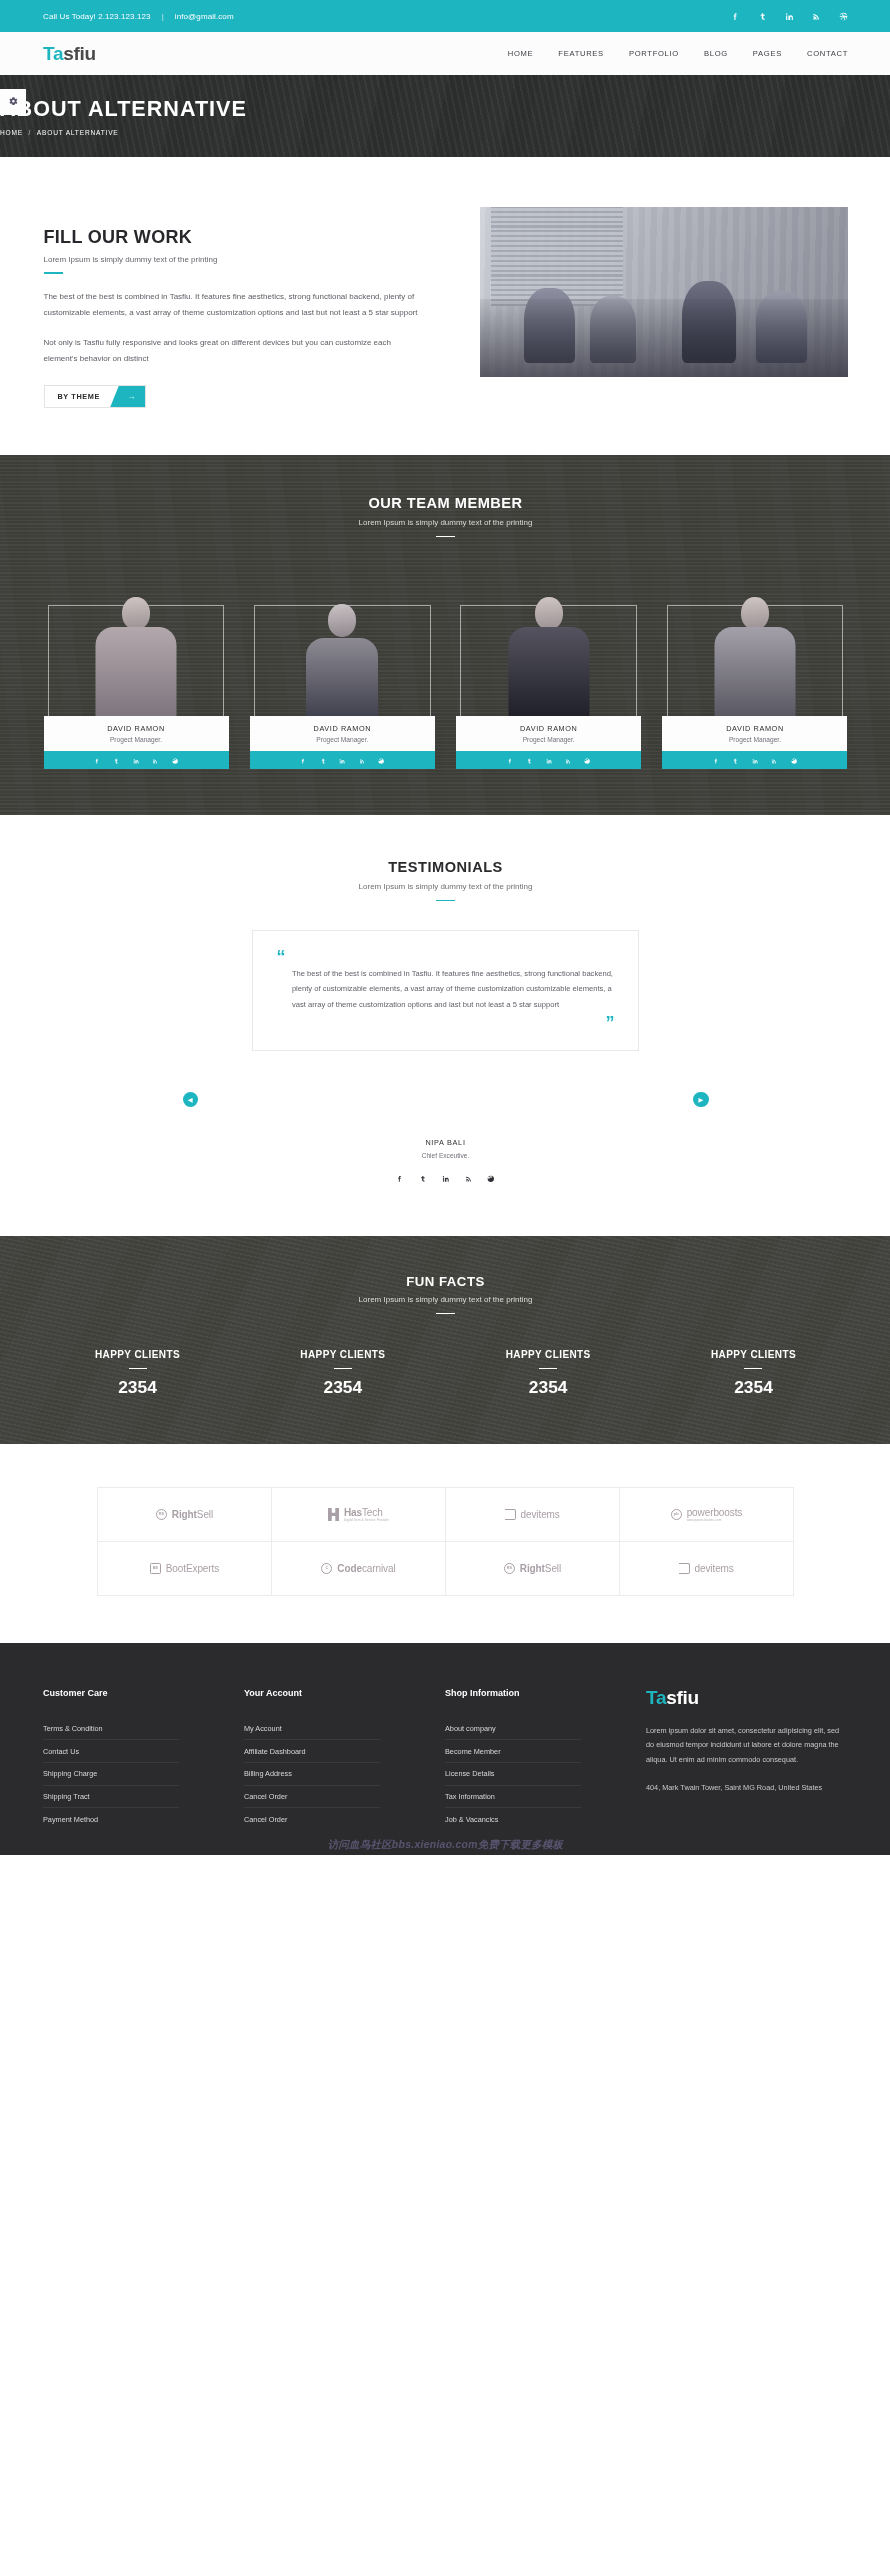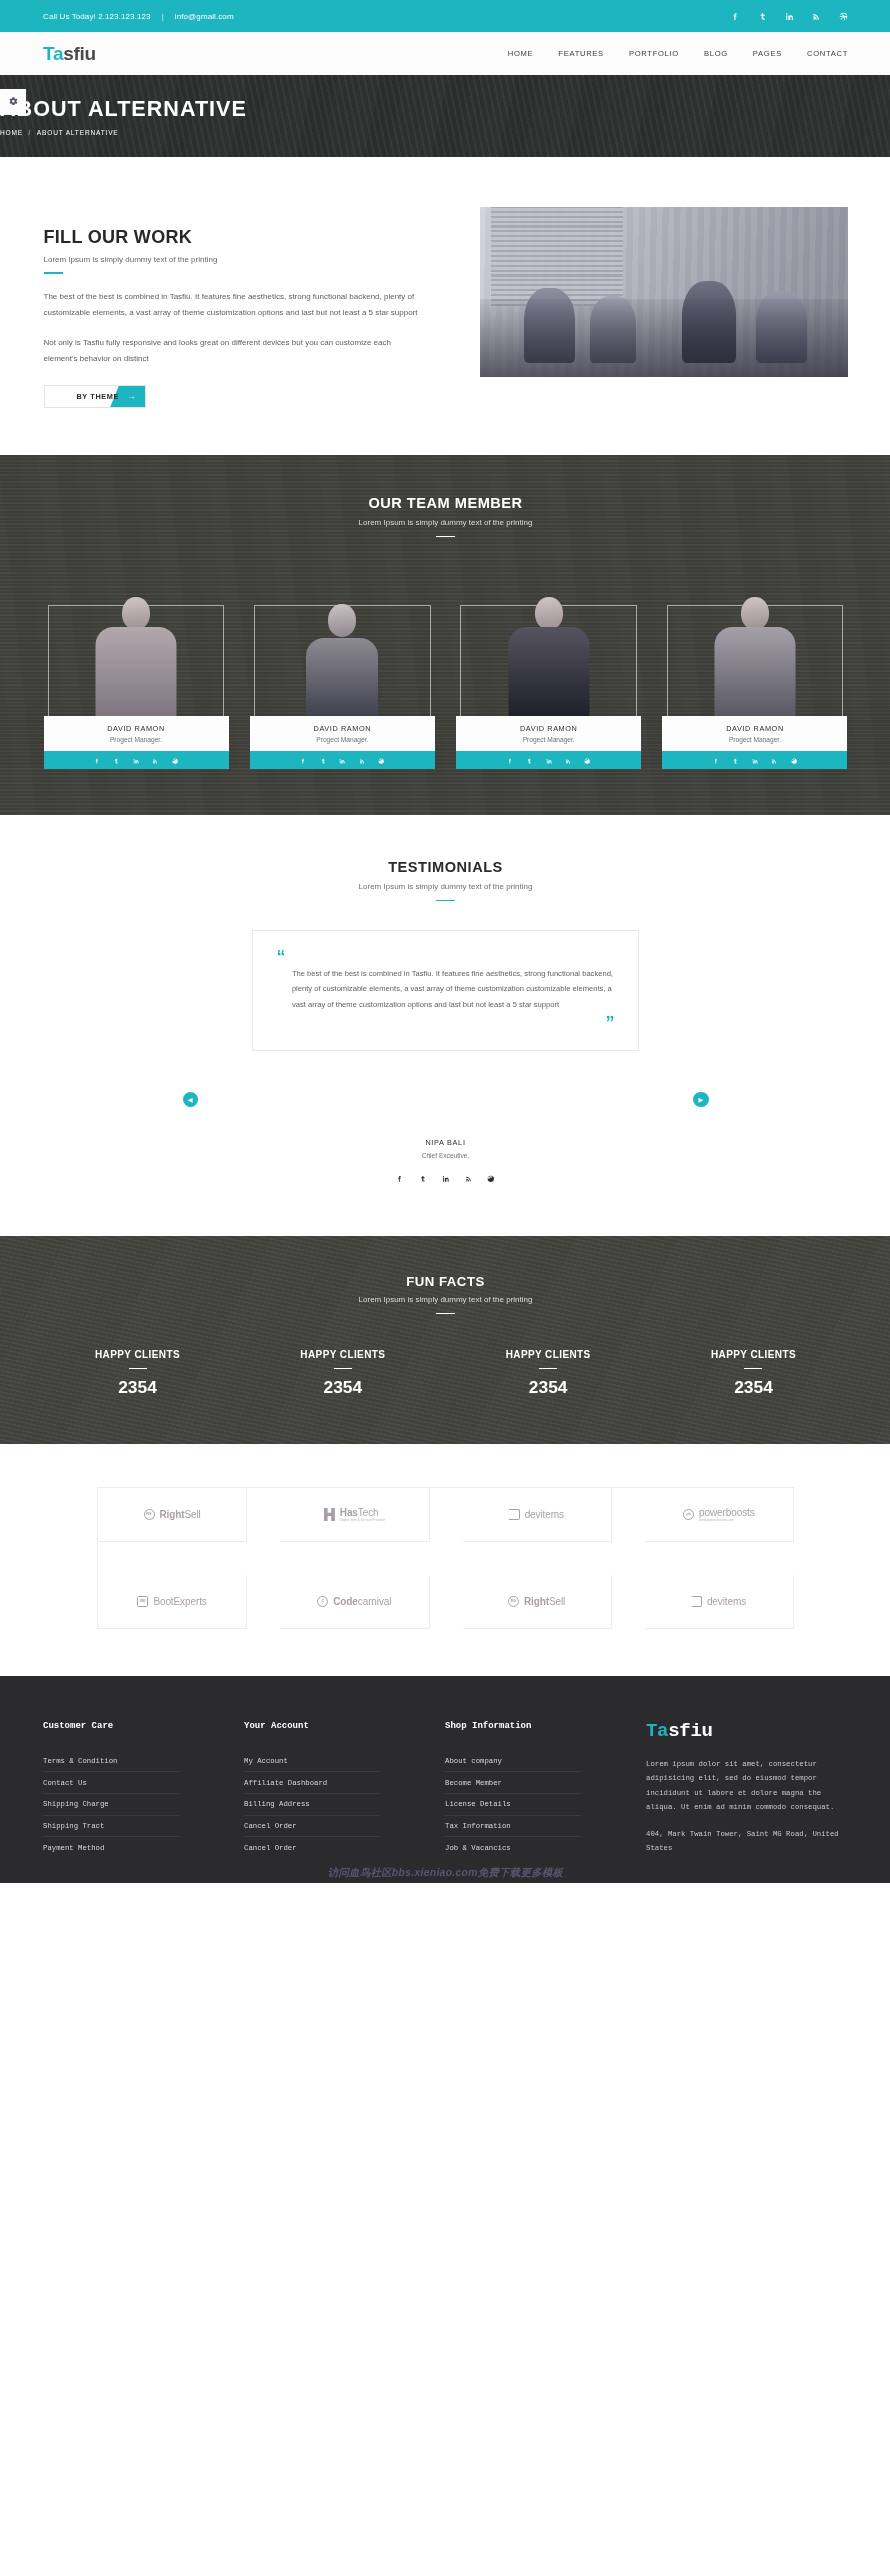--- a/index.html
+++ b/index.html
@@ -79,21 +79,21 @@
   .fill-left h2 { font-size: 18px; font-weight: bold; letter-spacing: 0.3px; color: #28282c; margin-top: 20px; }
   .fill-sub { font-size: 8px; color: #66666d; margin-top: 7px; }
   .fill-left .dash { margin: 8.3px 0 0 0; }
   .fill-p { font-size: 8px; line-height: 1.95; color: #5d5d65; margin-top: 15.3px; }
   .btn-theme {
     margin-top: 18px; position: relative; display: inline-flex; align-items: center;
     width: 102px; height: 23.6px; border: 0.7px solid #e3e3e3; background: #fff; overflow: hidden;
   }
   .btn-theme .lbl {
     font-size: 7.3px; font-weight: bold; letter-spacing: 0.6px; color: #2b2b2e;
-    padding-left: 32px; position: relative; z-index: 2;
+    padding-left: 13px; position: relative; z-index: 2;
   }
   .btn-theme .tip {
     position: absolute; right: 0; top: 0; width: 40px; height: 100%;
     background: #1cb5c0; transform: skewX(-22deg); transform-origin: bottom right; right: -5.6px;
   }
   .btn-theme .arw {
     position: absolute; right: 9px; top: 50%; transform: translateY(-50%);
     z-index: 3; color: #fff; font-size: 8.3px; line-height: 1;
   }
   .fill-right { width: 368px; height: 170px; position: relative; overflow: hidden; }
@@ -233,21 +233,21 @@
   .fact { width: 188px; text-align: center; }
   .fact .t { font-size: 10px; font-weight: bold; letter-spacing: 0.4px; color: #fff; }
   .fact .d { width: 18px; height: 1.4px; background: #fff; margin: 7.6px auto 0; }
   .fact .v { font-size: 17.4px; font-weight: bold; color: #fff; margin-top: 7.6px; }
 
   
   .clients { padding: 43px 0 47px; background: #fff; }
   .clients-grid {
     width: 697px; margin: 0 auto;
     display: grid; grid-template-columns: repeat(4, 1fr);
-    border-left: 0.7px solid #ececec; border-top: 0.7px solid #ececec; gap: 33px;
+    border-left: 0.7px solid #ececec; border-top: 0.7px solid #ececec;
   }
   .client {
     height: 54px; border-right: 0.7px solid #ececec; border-bottom: 0.7px solid #ececec;
     display: flex; align-items: center; justify-content: center;
   }
   .clogo { display: flex; align-items: center; gap: 4.9px; color: #a99fa6; }
   .clogo .mark {
     width: 11px; height: 11px; border: 1.1px solid #a99fa6; border-radius: 50%;
     display: flex; align-items: center; justify-content: center; font-size: 3.8px; font-weight: bold;
   }
@@ -260,21 +260,21 @@
     clip-path: polygon(0 0,34% 0,34% 38%,66% 38%,66% 0,100% 0,100% 100%,66% 100%,66% 62%,34% 62%,34% 100%,0 100%);
   }
   .clogo .dmark {
     width: 10.4px; height: 11px; border: 1.1px solid #a99fa6; border-left: 0;
     border-radius: 0 2.1px 2.1px 0; position: relative;
   }
 
   
   .footer { background: #2b2b2d; padding: 44px 43px 25px; position: relative; }
   .footer-grid { display: flex; justify-content: space-between; }
-  .fcol { width: 136px; font-family: Liberation Mono, monospace; }
+  .fcol { width: 136px; }
   .fcol.wide { width: 202px; }
   .fcol h4 { color: #fff; font-size: 9px; font-weight: bold; line-height: 1.45; }
   .flist { margin-top: 18px; }
   .flist a {
     display: block; color: #d8d8da; font-size: 7.3px; text-decoration: none;
     padding: 6.3px 0; border-bottom: 0.7px solid #3a3a3c;
   }
   .flist a:last-child { border-bottom: none; }
   .flogo { font-size: 19px; font-weight: bold; color: #fff; letter-spacing: -0.3px; }
   .flogo .accent { color: #1cb5c0; }

